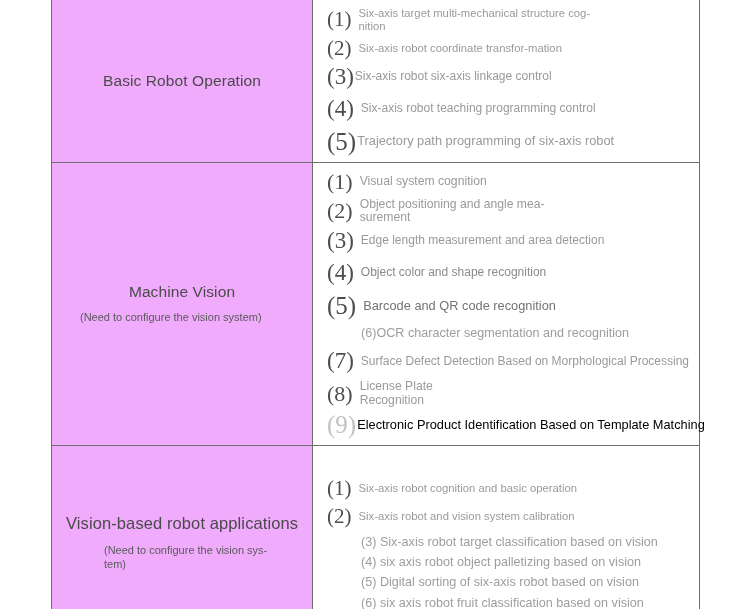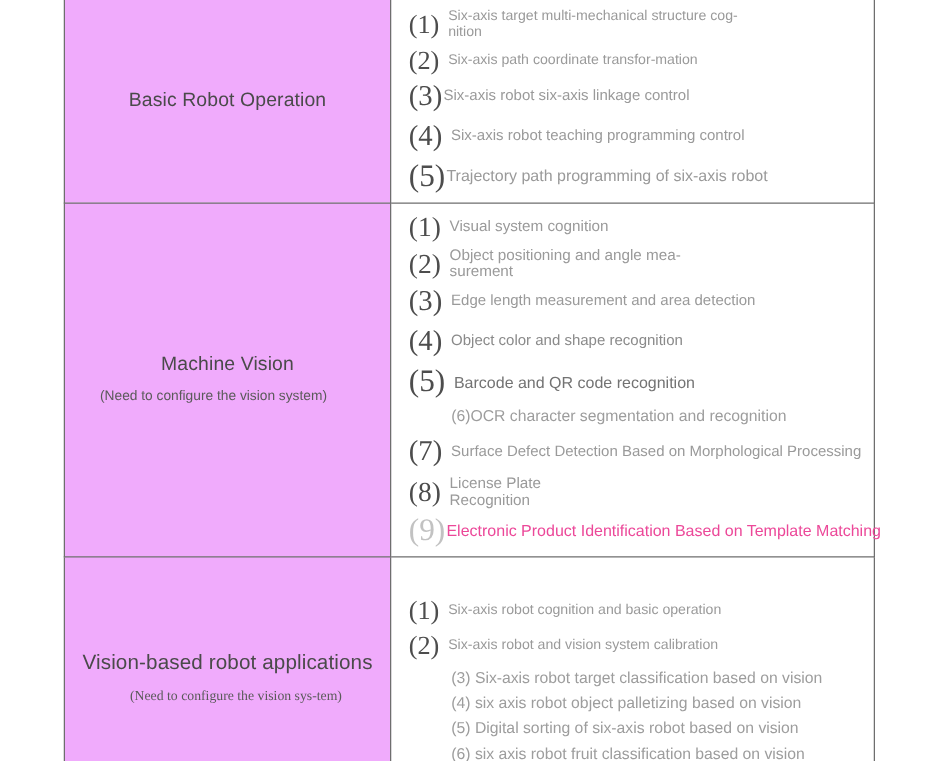--- a/index.html
+++ b/index.html
@@ -67,21 +67,20 @@
     font-size: 11px;
     line-height: 1.25;
     margin-top: 9px;
     text-align: left;
     padding-left: 14px;
     padding-right: 10px;
   }
 
   .cat-note.indented {
     padding-left: 38px;
-    font-family: Liberation Serif, serif;
   }
 
   
   .item-list {
     list-style: none;
     margin: 0;
     padding: 0 8px 0 14px;
   }
 
   .item {
@@ -112,21 +111,21 @@
   .sz-c .item-num { font-size: 23px; }
   .sz-c .item-text { font-size: 12px; }
 
   .sz-d .item-num { font-size: 25px; }
   .sz-d .item-text { font-size: 12.8px; }
 
   .sz-plain { padding-left: 2px; margin-left: 32px; }
   .sz-plain .item-text { font-size: 12.6px; color: #9d9d9d; }
 
   .tone-light .item-num { color: #c2c2c2; }
-  .tone-light .item-text { color: #ec4899; }
+  .tone-light .item-text { color: #000000; }
 
   .tone-dark .item-text { color: #737373; }
   .tone-mid .item-text { color: #8a8a8a; }
 
   .gap-0 { margin-top: 0px; }
   .gap-1 { margin-top: 1px; }
   .gap-2 { margin-top: 3px; }
   .gap-3 { margin-top: 6px; }
   .gap-4 { margin-top: 8px; }
 
@@ -159,21 +158,21 @@
           </div>
         </td>
         <td class="items-cell">
           <ul class="item-list">
             <li class="item sz-a loose wraps gap-1">
               <span class="item-num">(1)</span>
               <span class="item-text">Six-axis target multi-mechanical structure cog-nition</span>
             </li>
             <li class="item sz-a loose wraps2 gap-2">
               <span class="item-num">(2)</span>
-              <span class="item-text">Six-axis path coordinate transfor-mation</span>
+              <span class="item-text">Six-axis robot coordinate transfor-mation</span>
             </li>
             <li class="item sz-c tight nowrapline gap-2">
               <span class="item-num">(3)</span>
               <span class="item-text">Six-axis robot six-axis linkage control</span>
             </li>
             <li class="item sz-c loose nowrapline gap-3">
               <span class="item-num">(4)</span>
               <span class="item-text">Six-axis robot teaching programming control</span>
             </li>
             <li class="item sz-d tight nowrapline gap-3">

